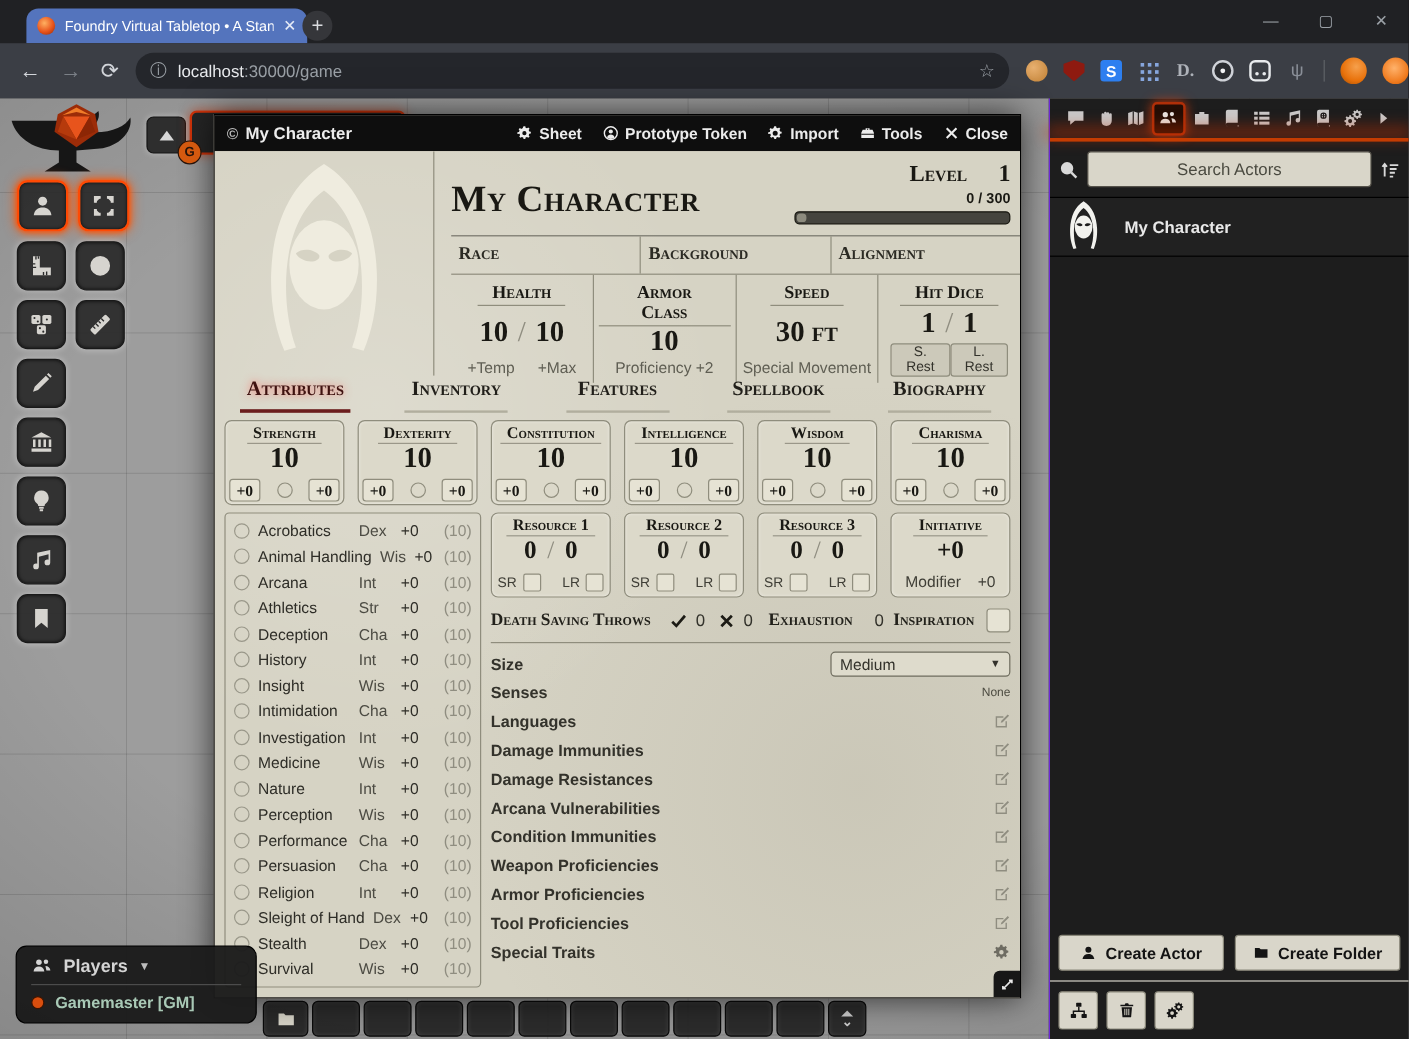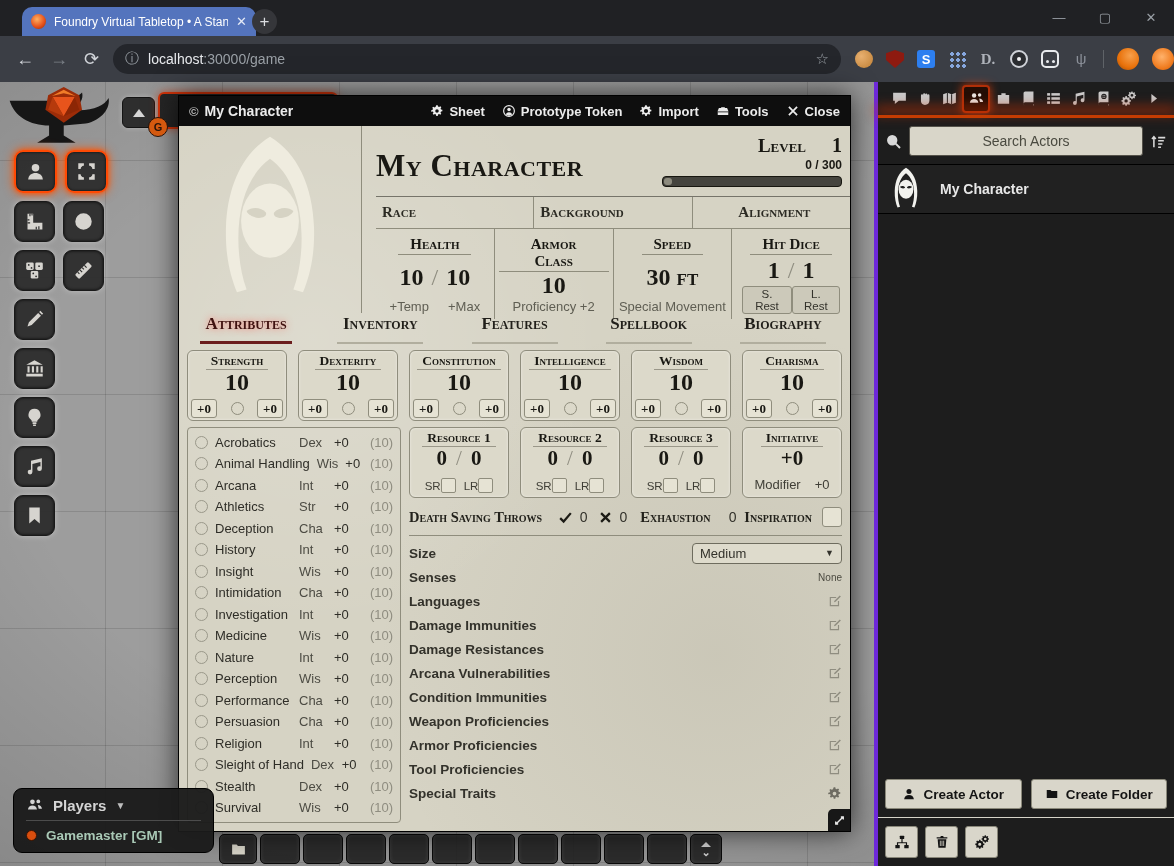--- a/index.html
+++ b/index.html
@@ -123,21 +123,21 @@
   .level-block{margin-left:auto;width:180px;text-align:right;}
   .lvl-line{font-family:"Liberation Serif",serif;font-variant:small-caps;font-weight:bold;font-size:19px;}
   .lvl-line .lv{margin-left:26px;font-size:20px;}
   .xp-text{font-size:12px;font-weight:bold;margin-top:1px;}
   .xp-bar{height:9px;background:#45443e;border:1px solid #17160f;border-radius:4px;margin-top:4px;position:relative;}
   .xp-fill{position:absolute;left:1px;top:1px;bottom:1px;width:8px;background:#8d8b7e;border-radius:3px;}
   .name-underline{border-bottom:1px solid #76746a;margin-top:9px;}
   .fields-row{display:flex;height:31px;align-items:center;flex:none;}
   .cfield{flex:1;font-family:"Liberation Serif",serif;font-variant:small-caps;font-weight:bold;font-size:15px;
     color:#2c2b24;border-right:1px solid #8f8d7d;height:100%;display:flex;align-items:center;padding-left:6px;}
-  .cfield:last-child{border-right:none;justify-content:center;}
+  .cfield:last-child{border-right:none;}
   .stats-row{flex:1;display:flex;border-top:1px solid #8f8d7d;}
   .stat{flex:1;border-right:1px solid #8f8d7d;text-align:center;display:flex;flex-direction:column;padding:7px 4px 5px;}
   .stat:last-child{border-right:none;}
   .stat-label{align-self:center;font-family:"Liberation Serif",serif;font-variant:small-caps;font-weight:bold;
     font-size:15px;border-bottom:1px solid #8f8d7d;padding:0 12px 1px;}
   .stat-value{font-family:"Liberation Serif",serif;font-weight:bold;font-size:24px;margin:auto 0;}
   .stat-value .slash{color:#8f8d80;font-weight:normal;padding:0 8px;}
   .stat-foot{font-size:13px;color:#5f5e53;display:flex;justify-content:space-around;}
   .rest-btns{display:flex;justify-content:space-between;padding:0 6px;}
   .rest-btn{font-size:11.5px;color:#33322b;background:#ccc9ba;border:1px solid #8f8d7d;border-radius:3px;padding:1px 6px;}
@@ -167,21 +167,21 @@
   .prof-circle{width:11px;height:11px;border:1px solid #9a988a;border-radius:50%;flex:none;}
   .skill-name{flex:1;color:#2e2d27;white-space:nowrap;}
   .skill-abil{width:28px;color:#4c4b43;}
   .skill-mod{width:24px;color:#2e2d27;}
   .skill-passive{width:28px;color:#8f8d80;text-align:right;}
 
   .main-col{flex:1;display:flex;flex-direction:column;min-width:0;}
   .resources-row{display:flex;gap:11px;height:71px;flex:none;}
   .rbox-value{font-family:"Liberation Serif",serif;font-weight:bold;font-size:21px;line-height:1.1;}
   .rbox-value .slash{color:#8f8d80;font-weight:normal;padding:0 9px;}
-  .res-foot{display:flex;align-items:center;font-size:11.5px;color:#3f3e36;margin-top:auto;padding-bottom:2px;}
+  .res-foot{display:flex;align-items:center;gap:5px;font-size:11.5px;color:#3f3e36;margin-top:auto;padding-bottom:2px;}
   .checkbox{width:13px;height:13px;background:#e6e3d4;border:1px solid #8f8d7d;border-radius:2px;}
   .init-foot{font-size:13px;color:#3f3e36;margin-top:auto;padding-bottom:3px;display:flex;gap:14px;}
 
   .counters-row{display:flex;align-items:center;margin-top:9px;font-size:13.5px;flex:none;}
   .sc-label{font-family:"Liberation Serif",serif;font-variant:small-caps;font-weight:bold;font-size:14.5px;color:#22211b;}
   .cnt-val{font-size:14px;color:#33322b;}
   .counters-row svg{width:15px;height:15px;}
   .insp-box{width:18px;height:18px;background:#e6e3d4;border:1px solid #8f8d7d;border-radius:3px;margin-left:10px;}
   .body-divider{border-bottom:1px solid #8f8d7d;margin:8px 0 5px;flex:none;}
 
@@ -199,21 +199,21 @@
   .trait-edit svg{width:14px;height:14px;fill:currentColor;}
   .trait-gear{display:none;color:#6e6c62;}
   .t-gear .trait-gear{display:flex;}
   .trait-gear svg{width:15px;height:15px;fill:currentColor;}
 
   .resize-handle{position:absolute;right:0;bottom:0;width:22px;height:22px;background:#171717;
     border-top-left-radius:5px;display:flex;align-items:center;justify-content:center;}
   .resize-handle svg{width:13px;height:13px;stroke:#e8e8e8;stroke-width:2.6;fill:#e8e8e8;}
 
   
-  .sidebar{position:absolute;right:0;top:82px;width:300px;bottom:0;background:#1d1d1d;border-left:4px solid #6d28d9;
+  .sidebar{position:absolute;right:0;top:82px;width:300px;bottom:0;background:#1d1d1d;border-left:1px solid #6d28d9;
     display:flex;flex-direction:column;z-index:7;box-sizing:border-box;}
   .sb-tabs{height:33px;flex:none;display:flex;align-items:center;justify-content:space-between;padding:0 9px;color:#c9c9c9;}
   .sb-tab{display:flex;align-items:center;justify-content:center;width:24px;height:24px;}
   .sb-tab.active{border:2px solid #b02f08;border-radius:4px;background:#240d04;
     box-shadow:0 0 10px rgba(220,60,10,.9);color:#e8e4e0;}
   .sb-glow{height:3px;flex:none;background:#c53c02;box-shadow:0 -6px 12px 3px rgba(205,50,0,.55);}
   .sb-search{display:flex;align-items:center;gap:7px;padding:8px 7px;border-bottom:1px solid #000;flex:none;color:#d9d9d9;}
   .sb-search input{flex:1;height:26px;background:#d9d6c9;border:1px solid #55524a;border-radius:3px;
     text-align:center;font-size:14px;font-family:"Liberation Sans",sans-serif;color:#2a2a24;outline:none;}
   .sb-search input::placeholder{color:#4a4a40;}

